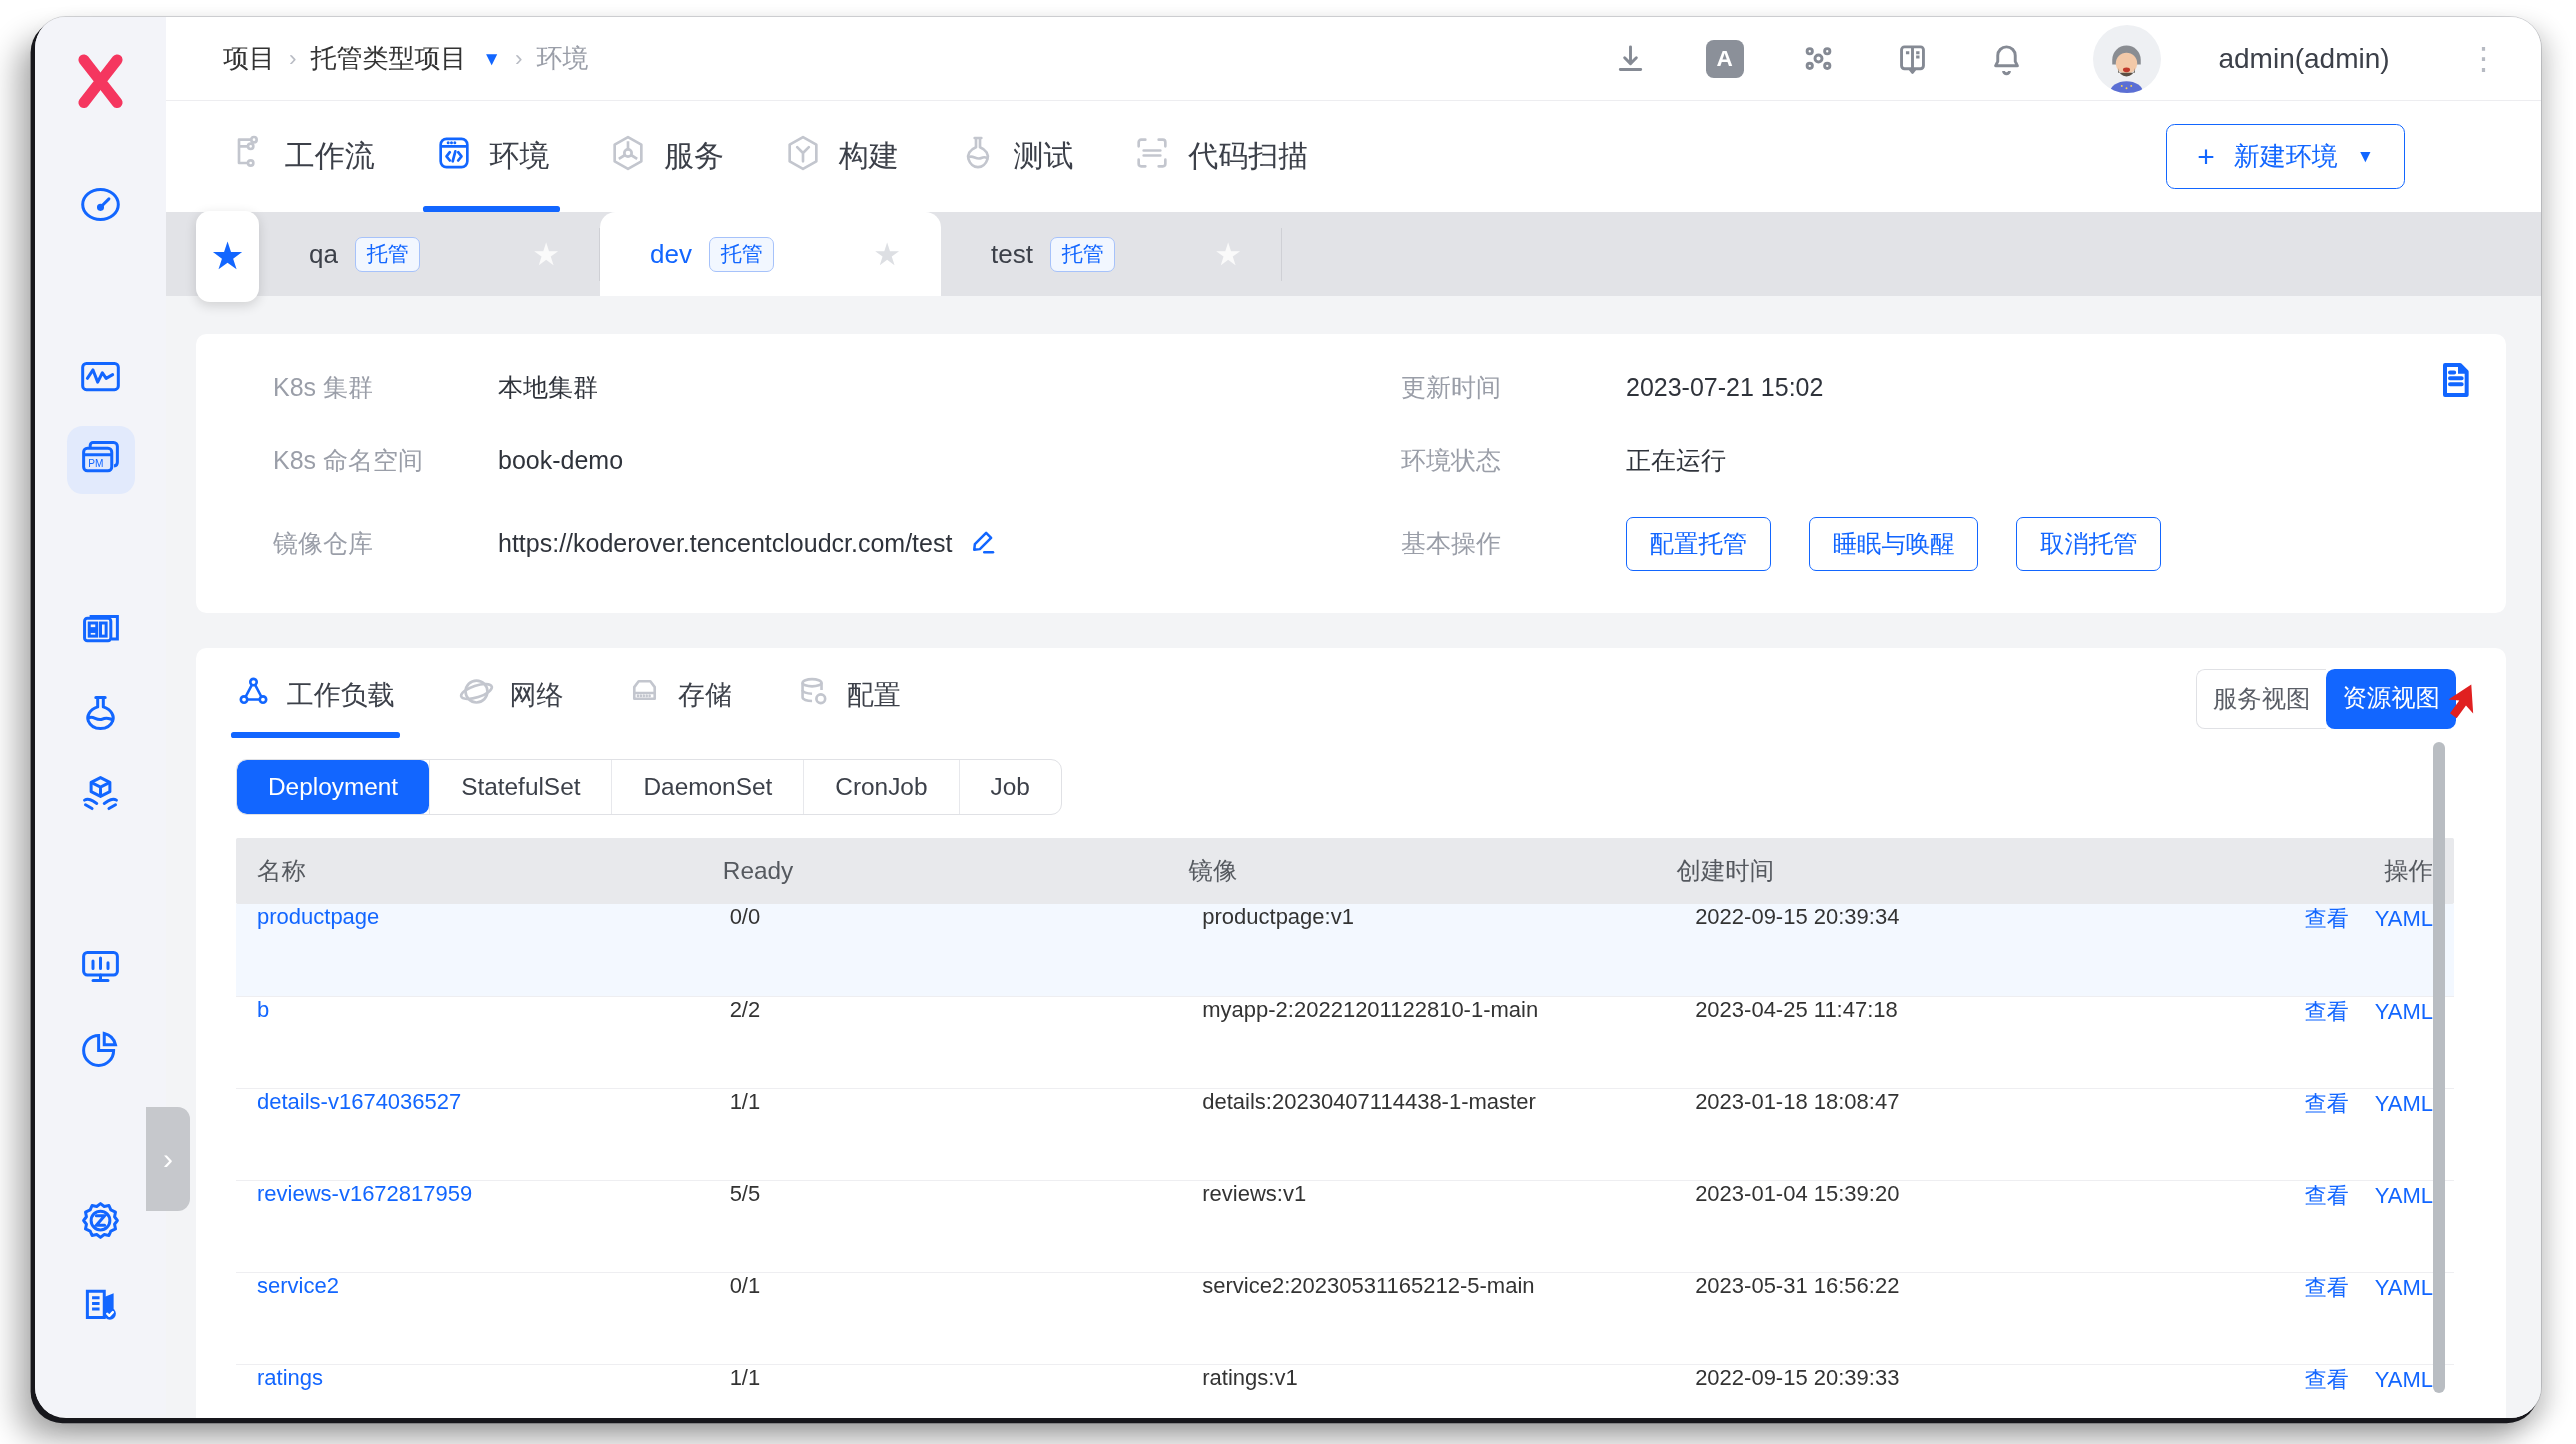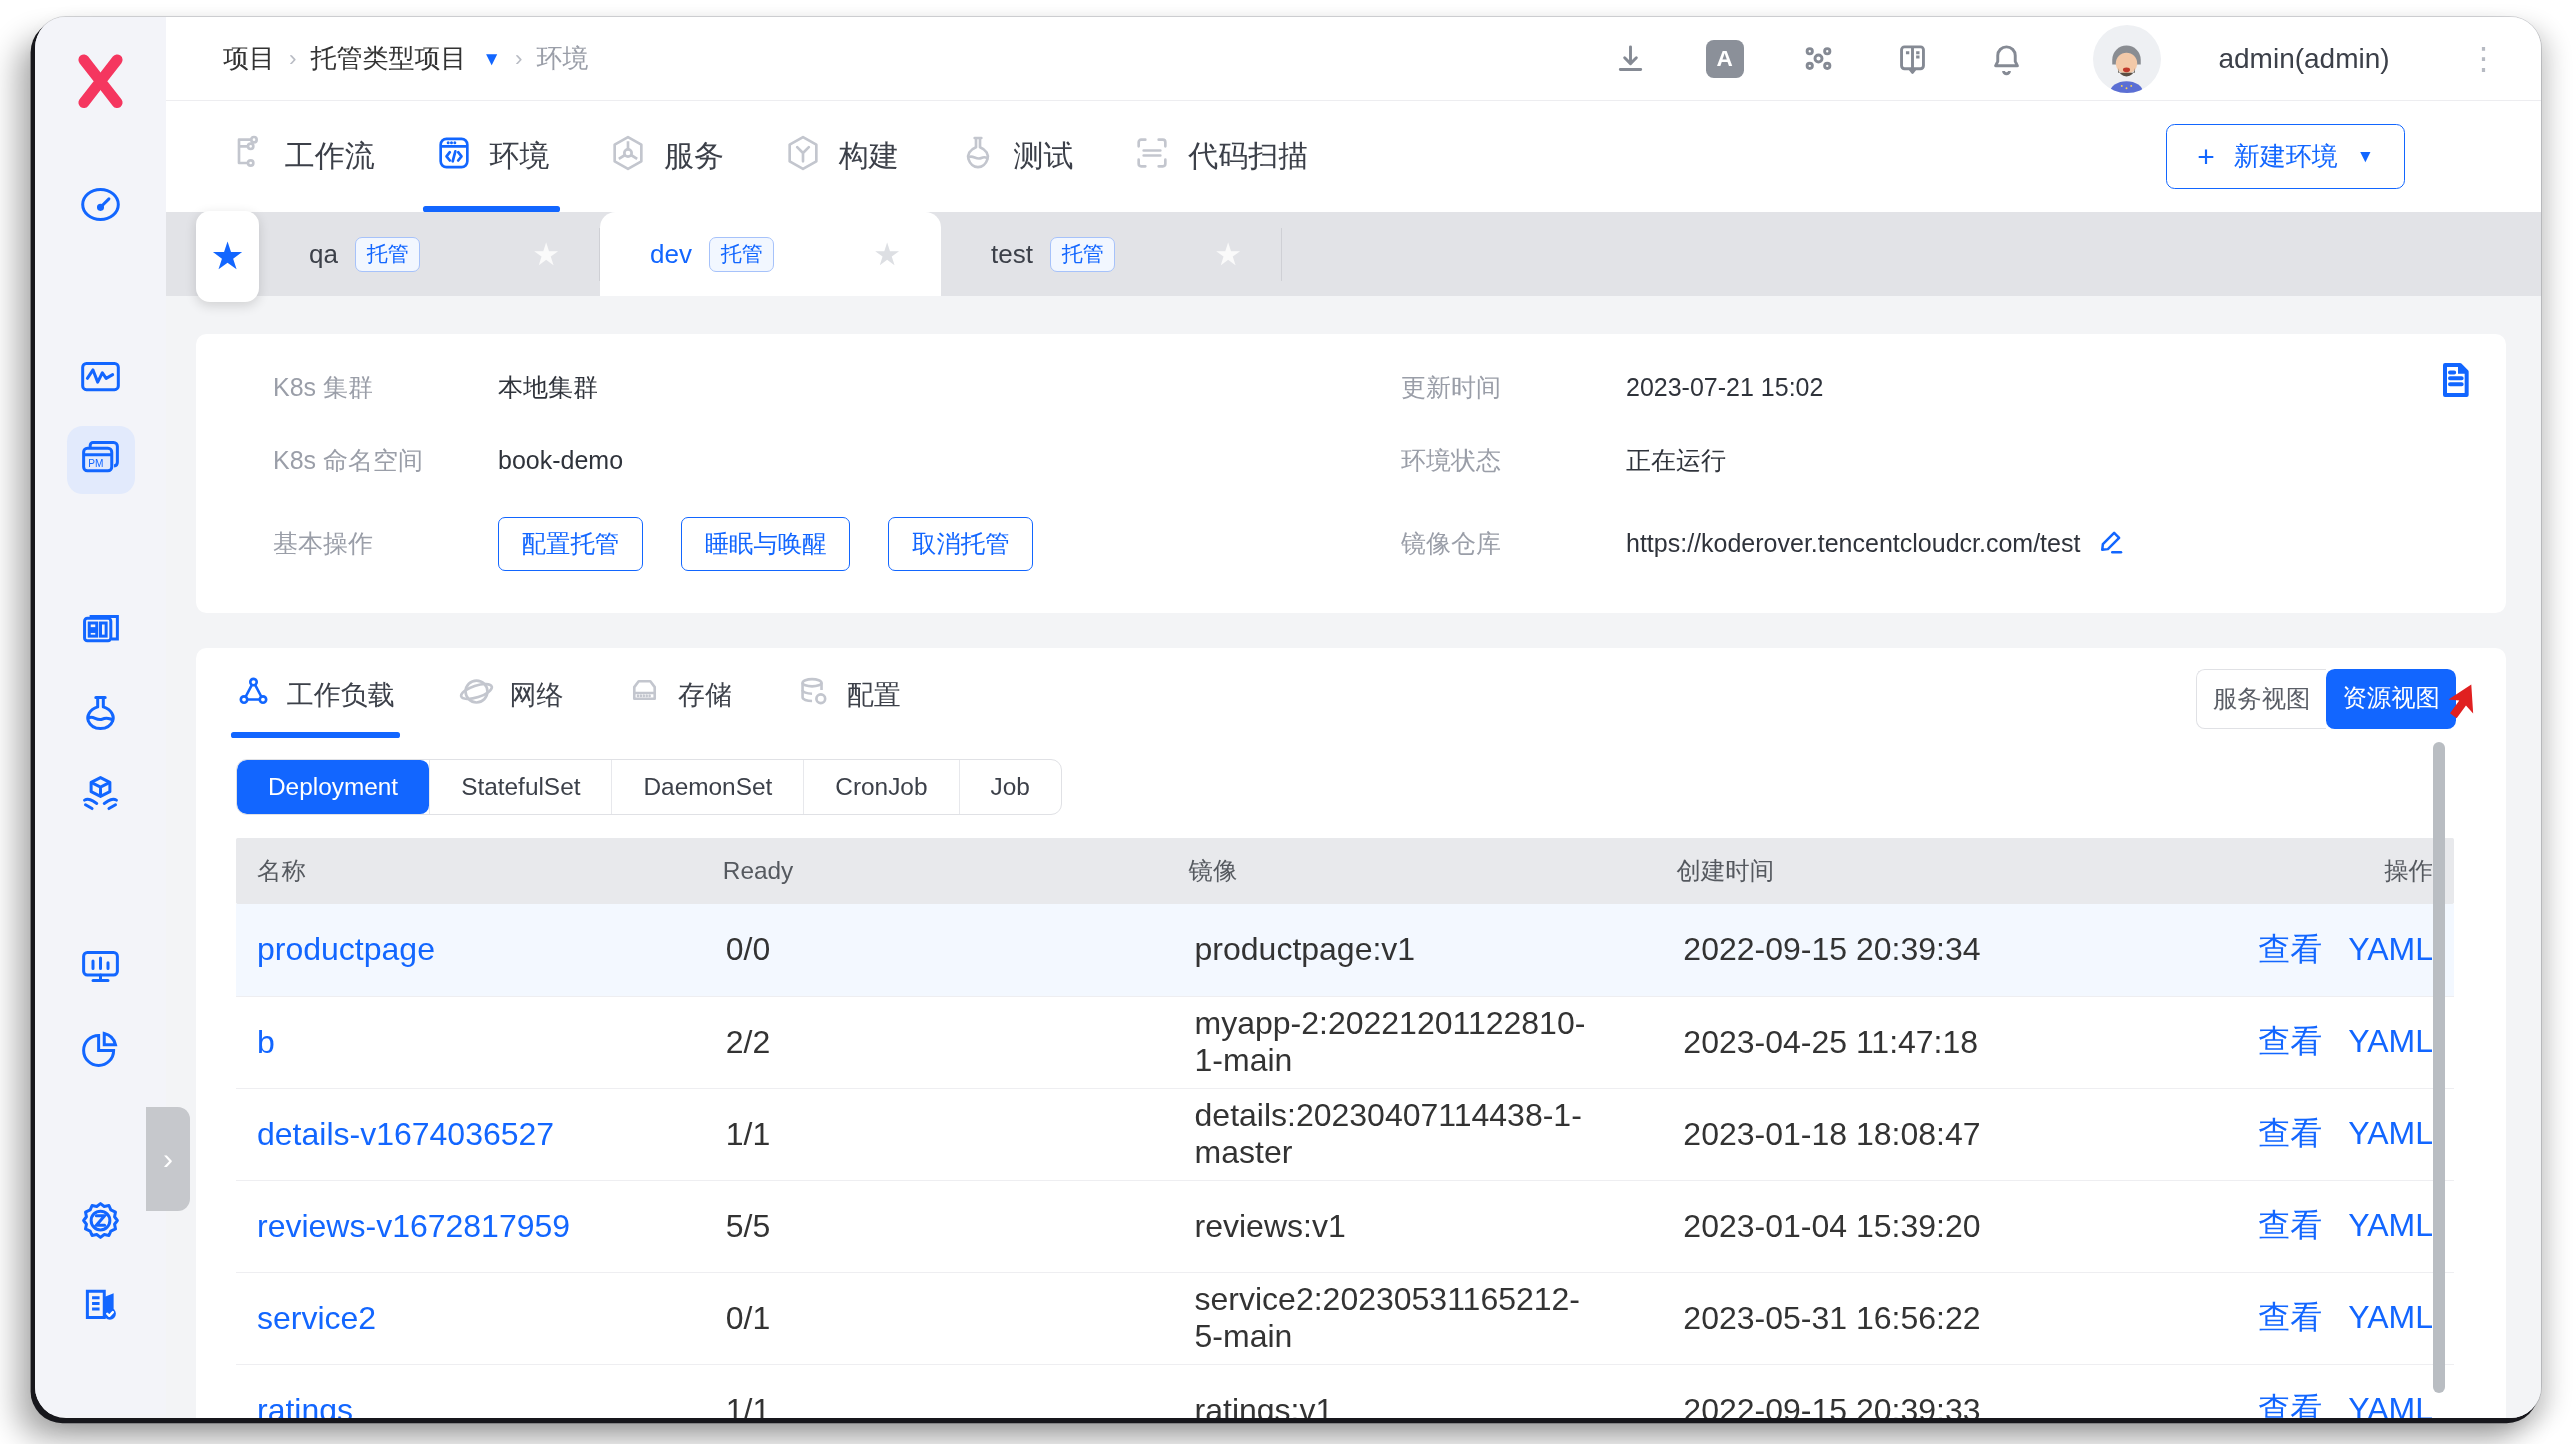--- a/index.html
+++ b/index.html
@@ -102,21 +102,21 @@
 
   .kinds { display:inline-flex; margin-top:21px; border:0.9px solid #e0e1e5; border-radius:11px;
     overflow:hidden; background:#fff; }
   .kind { font-size:24.4px; padding:13px 31px; color:#3c4049; border-left:0.9px solid #e7e8ec; cursor:pointer; }
   .kind:first-child { border-left:none; }
   .kind.active { background:#1266ff; color:#fff; border-radius:8.7px; }
 
   .table { margin-top:22.6px; }
   .thead { display:flex; align-items:center; background:#e8e9ec; height:66px; color:#55595f;
     font-size:24.4px; border-radius:1.7px; }
-  .trow { display:flex; align-items:center; height:92px; font-size:32px; border-top:0.9px solid #eeeef1;
+  .trow { display:flex; height:92px; font-size:22px; border-top:0.9px solid #eeeef1;
     background:#fff;gap:44px; }
   .trow.hl { background:#f3f8ff; border-top:none; }
   .td,.th { padding:0 21px; }
   .c-name { width:21%; } .c-ready { width:21%; } .c-image { width:22%; } .c-created { width:25%; }
   .c-actions { width:11%; text-align:right; white-space:nowrap; }
   a.link { color:#1266ff; text-decoration:none; cursor:pointer; }
   .c-actions a { margin-left:26px; }
 
   .vscroll { position:absolute; right:61px; top:94px; width:12.2px; height:651px;
     background:#b9bdc2; border-radius:6.1px; cursor:pointer; }
@@ -372,39 +372,39 @@
           </div>
           <div class="info-row">
             <span class="info-label">K8s 命名空间</span>
             <span class="info-value">book-demo</span>
           </div>
           <div class="info-row">
             <span class="info-label">环境状态</span>
             <span class="info-value">正在运行</span>
           </div>
           <div class="info-row">
-            <span class="info-label">基本操作</span>
-            <span class="info-value">
-              <button class="op-btn">配置托管</button>
-              <button class="op-btn">睡眠与唤醒</button>
-              <button class="op-btn">取消托管</button>
-            </span>
-          </div>
-          <div class="info-row">
             <span class="info-label">镜像仓库</span>
             <span class="info-value">
               <span>https://koderover.tencentcloudcr.com/test</span>
               <span class="edit-icon">
                 <svg viewBox="0 0 24 24">
                     <path d="M14.5 5.5 L18.5 9.5 L9.5 18.5 L5 19 L5.5 14.5 Z" stroke-linejoin="round"></path>
                     <path d="M13 21 H20" stroke-linecap="round"></path>
                   </svg>
               </span>
             </span>
           </div>
+          <div class="info-row">
+            <span class="info-label">基本操作</span>
+            <span class="info-value">
+              <button class="op-btn">配置托管</button>
+              <button class="op-btn">睡眠与唤醒</button>
+              <button class="op-btn">取消托管</button>
+            </span>
+          </div>
         </div>
       </div>
 
       <div class="card work-card">
         <div class="wtabs">
           <div class="wtab active">
             <span><svg viewBox="0 0 24 24" stroke="#1266ff">
                   <circle cx="12" cy="5.5" r="2.2"></circle>
                   <circle cx="5.5" cy="17.5" r="2.2"></circle>
                   <circle cx="18.5" cy="17.5" r="2.2"></circle>

